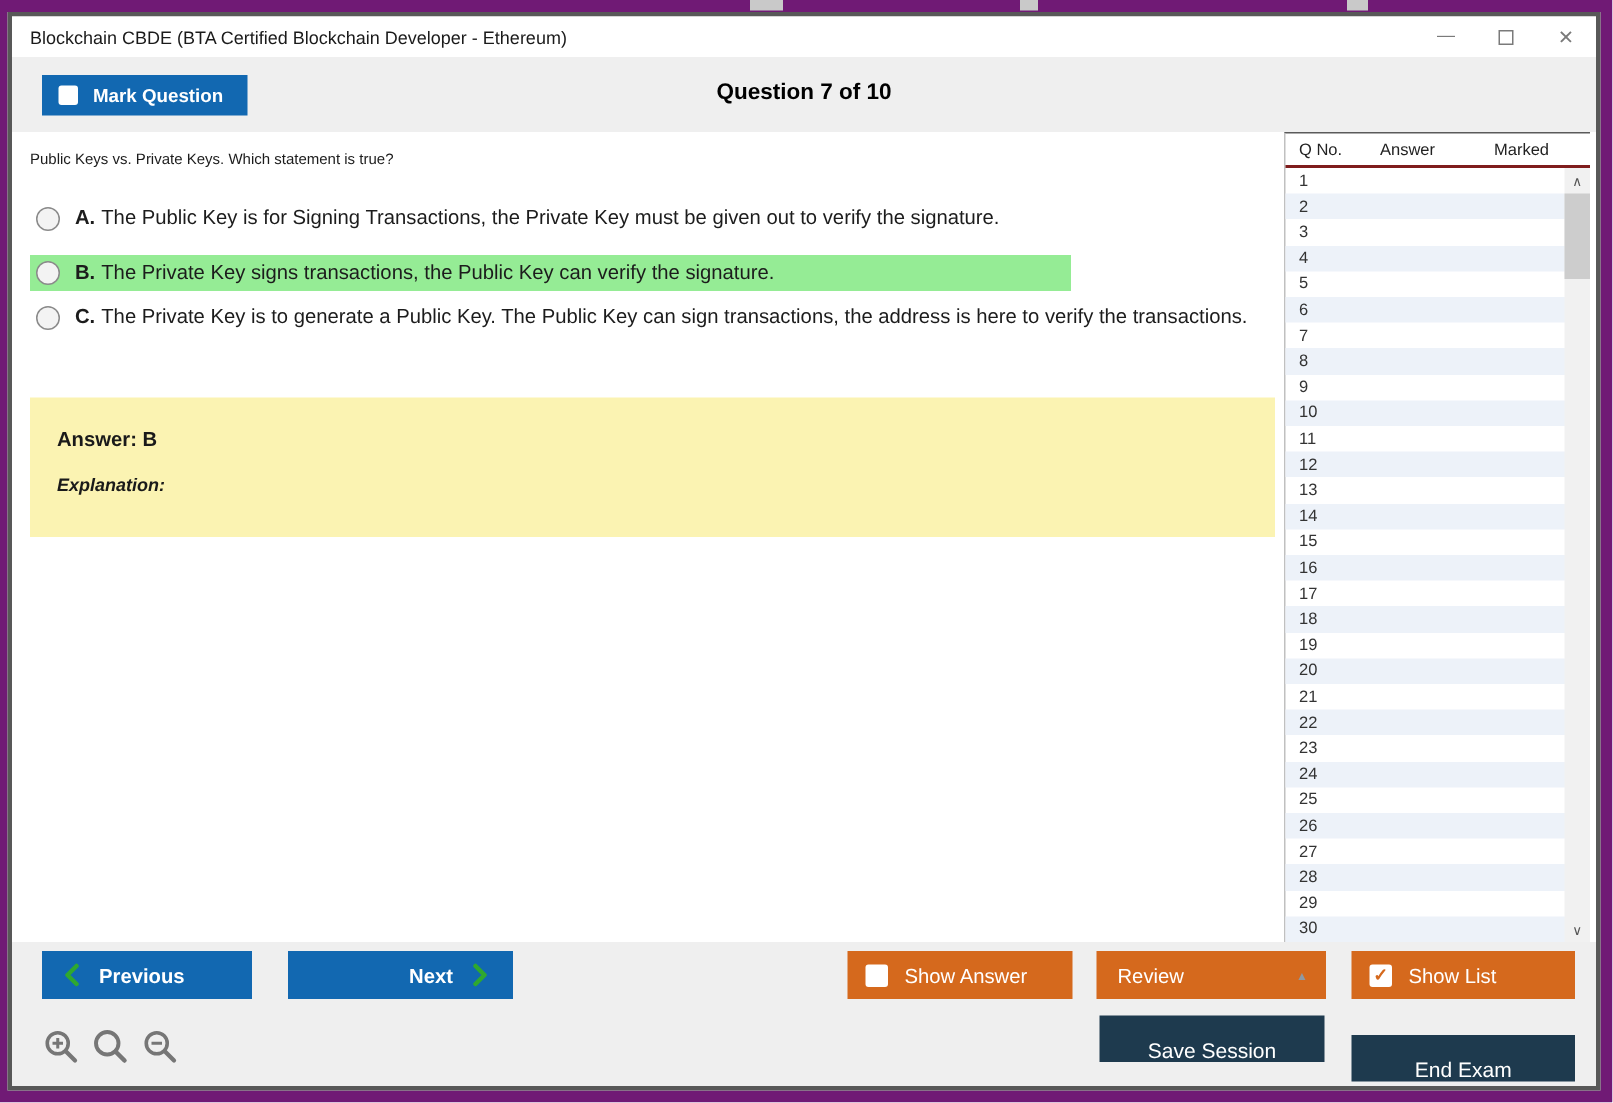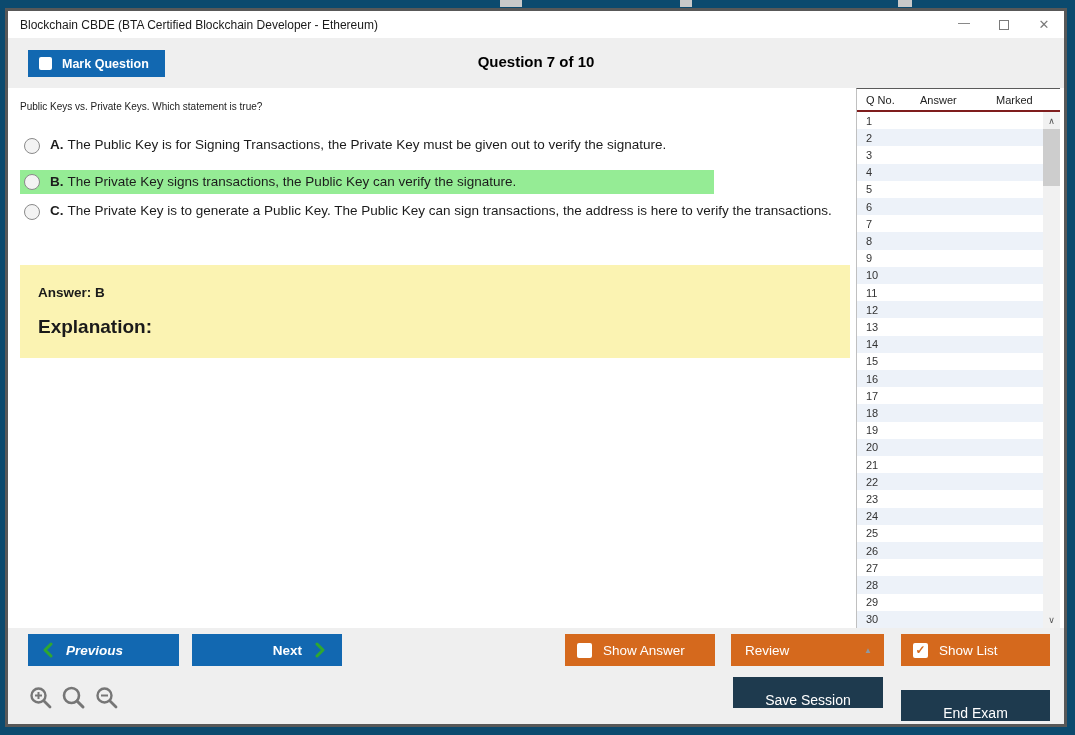--- a/index.html
+++ b/index.html
@@ -1,17 +1,17 @@
 <!DOCTYPE html>
 <html><head>
 <meta charset="utf-8">
 <style>
   * { margin:0; padding:0; box-sizing:border-box; }
   html,body { width:1075px; height:735px; background:#ffffff; font-family:"Liberation Sans", sans-serif; }
-  .stage { position:relative; width:1075px; height:735px; background:#0c4a6e; overflow:hidden; }
+  .stage { position:relative; width:1075px; height:735px; background:#701a75; overflow:hidden; }
 
   .artifact { position:absolute; top:0; height:7px; background:#c9c9c9; }
   .art1 { left:500px; width:22px; }
   .art2 { left:680px; width:12px; }
   .art3 { left:898px; width:14px; }
 
   .window { position:absolute; left:5px; top:8px; width:1062px; height:719px;
             border:3px solid #585858; background:#fff; }
 
   
@@ -43,21 +43,21 @@
   .opt-body { font-size:13.5px; color:#1c1c1c; line-height:18px; max-width:785px; }
   .opt-letter { font-weight:700; margin-right:4px; }
   .opt-a { left:16px; top:48px; }
   .opt-b { left:12px; top:82px; width:694px; height:24px; background:#95ec95;
            padding-left:4px; align-items:center; }
   .opt-c { left:16px; top:114px; }
 
   .answer-box { position:absolute; left:12px; top:177px; width:830px; height:93px;
                 background:#fbf3b2; }
   .answer-line { position:absolute; left:18px; top:20px; font-size:13.5px; font-weight:700; color:#1a1a1a; }
-  .expl-line { position:absolute; left:18px; top:51px; font-size:19px; font-weight:700; color:#1a1a1a; }
+  .expl-line { position:absolute; left:18px; top:51px; font-size:12px; font-weight:700; color:#1a1a1a;font-style:italic; }
 
   
   .sidebar { position:absolute; left:848px; top:77px; width:204px; height:540px;
              background:#fff; border-left:1px solid #c0c0c0; border-top:1px solid #5a5a5a; }
   .list-head { position:relative; height:23px; border-bottom:2px solid #7f1d1d; font-size:11px; color:#222; }
   .lh-qno { position:absolute; left:9px; top:5px; }
   .lh-answer { position:absolute; left:63px; top:5px; }
   .lh-marked { position:absolute; left:139px; top:5px; }
   .list-area { position:relative; height:516px; }
   .rows { position:absolute; left:0; top:0; width:187px; height:100%;
@@ -74,21 +74,21 @@
   .sbtn.up { top:0; }
   .sbtn.down { bottom:0; }
   .sthumb { position:absolute; left:0; top:17px; width:17px; height:57px; background:#cdcdcd; cursor:pointer; }
 
   
   .footer { position:absolute; left:0; top:617px; width:100%; height:96px; background:#efefef; }
   .btn { position:absolute; height:32px; display:flex; align-items:center; color:#fff; cursor:pointer; }
   .btn-blue { background:#1268b1; font-weight:700; font-size:13.5px; }
   .btn-orange { background:#d5691d; font-size:13.5px; }
   .btn-navy { background:#1e3a4e; font-size:14px; justify-content:center; height:31px;align-items:flex-end; }
-  .prev-btn { left:20px; top:6px; width:151px; padding-left:14px; gap:13px;font-style:italic; }
+  .prev-btn { left:20px; top:6px; width:140px; padding-left:14px; gap:13px; }
   .next-btn { left:184px; top:6px; width:150px; justify-content:flex-end; padding-right:16px; gap:13px; }
   .show-answer-btn { left:557px; top:6px; width:150px; padding-left:12px; gap:11px; }
   .review-btn { left:723px; top:6px; width:153px; padding-left:14px; }
   .show-list-btn { left:893px; top:6px; width:149px; padding-left:12px; gap:11px; }
   .save-btn { left:725px; top:49px; width:150px; }
   .end-btn { left:893px; top:62px; width:149px; }
   .cb { width:15px; height:15px; background:#fff; border-radius:2px; flex:0 0 auto;
         display:flex; align-items:center; justify-content:center; }
   .cb .tick { color:#d5691d; font-size:12px; font-weight:700; line-height:1; }
   .caret { margin-left:auto; padding-right:12px; color:#8e99a3; font-size:8px; }

